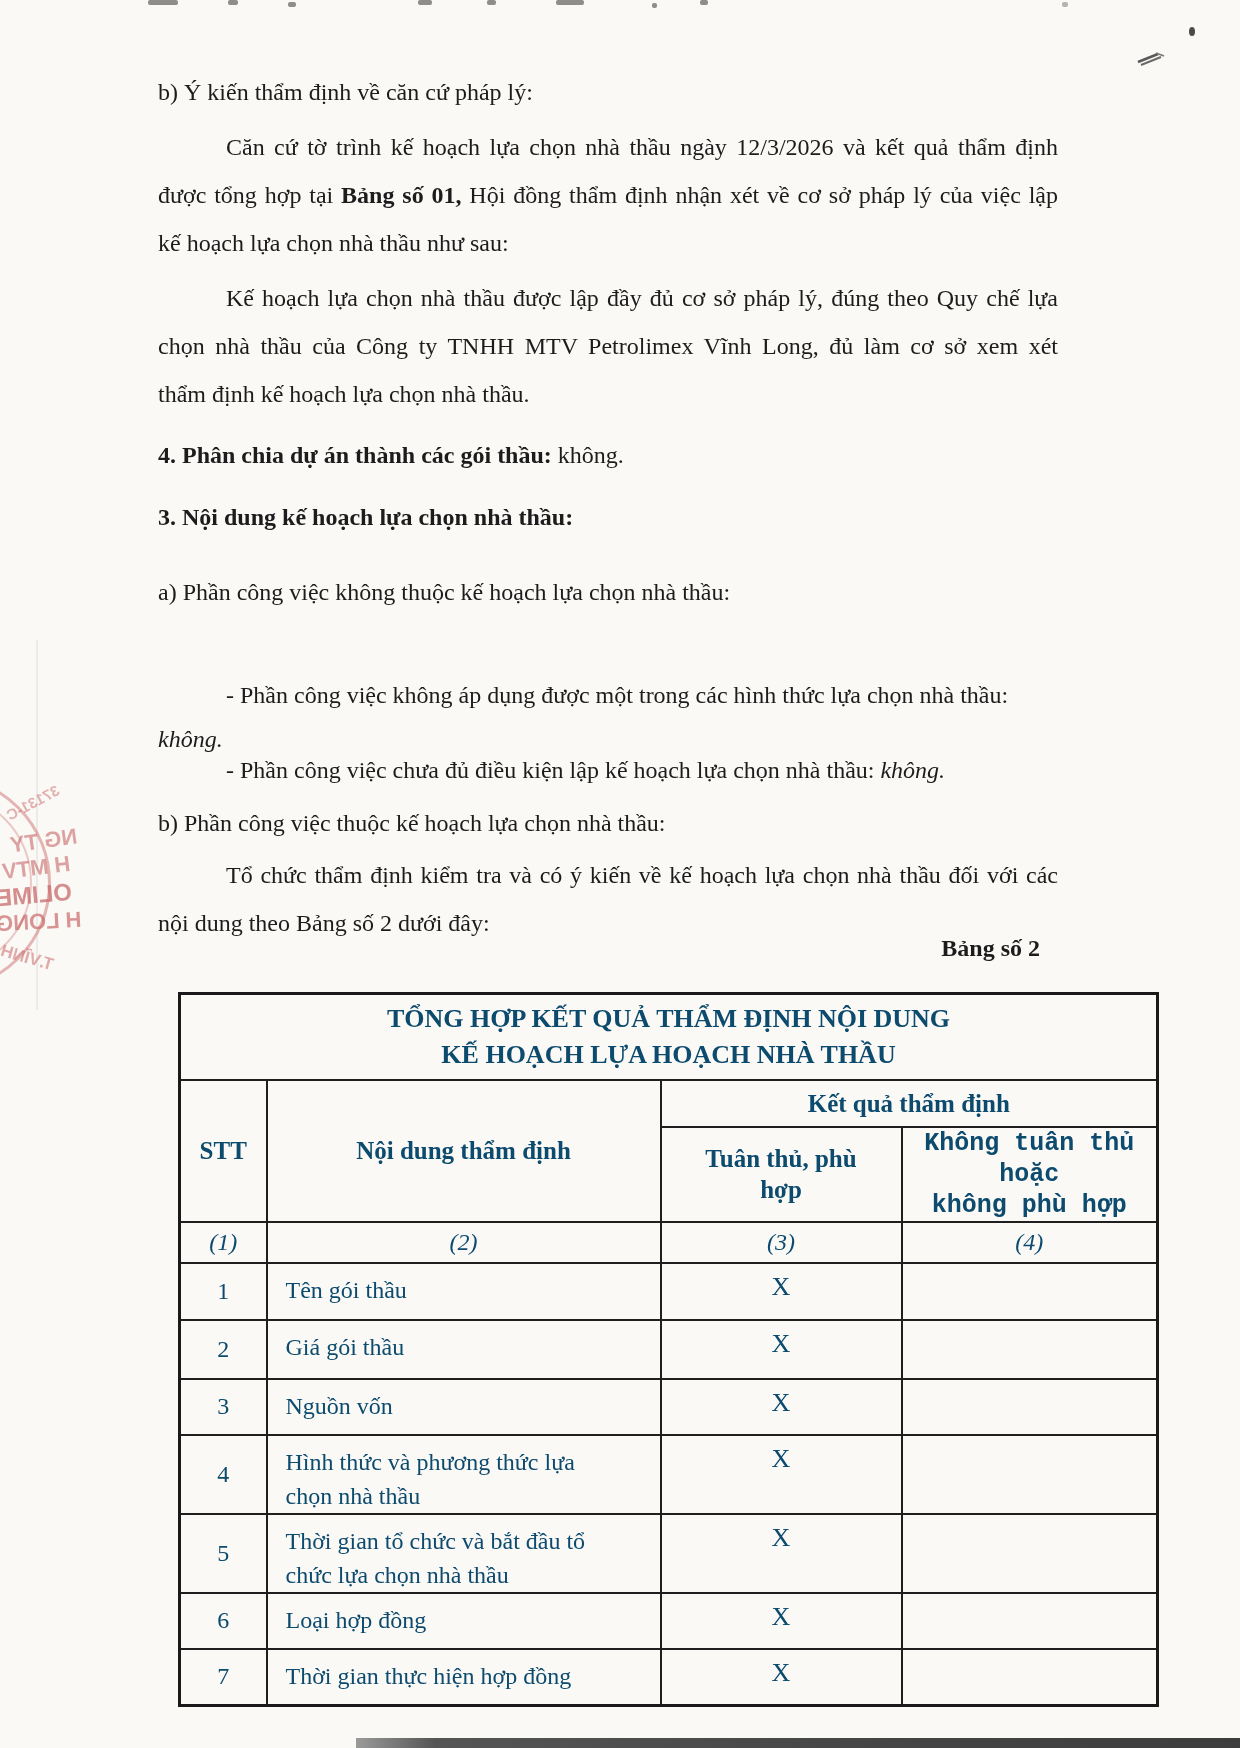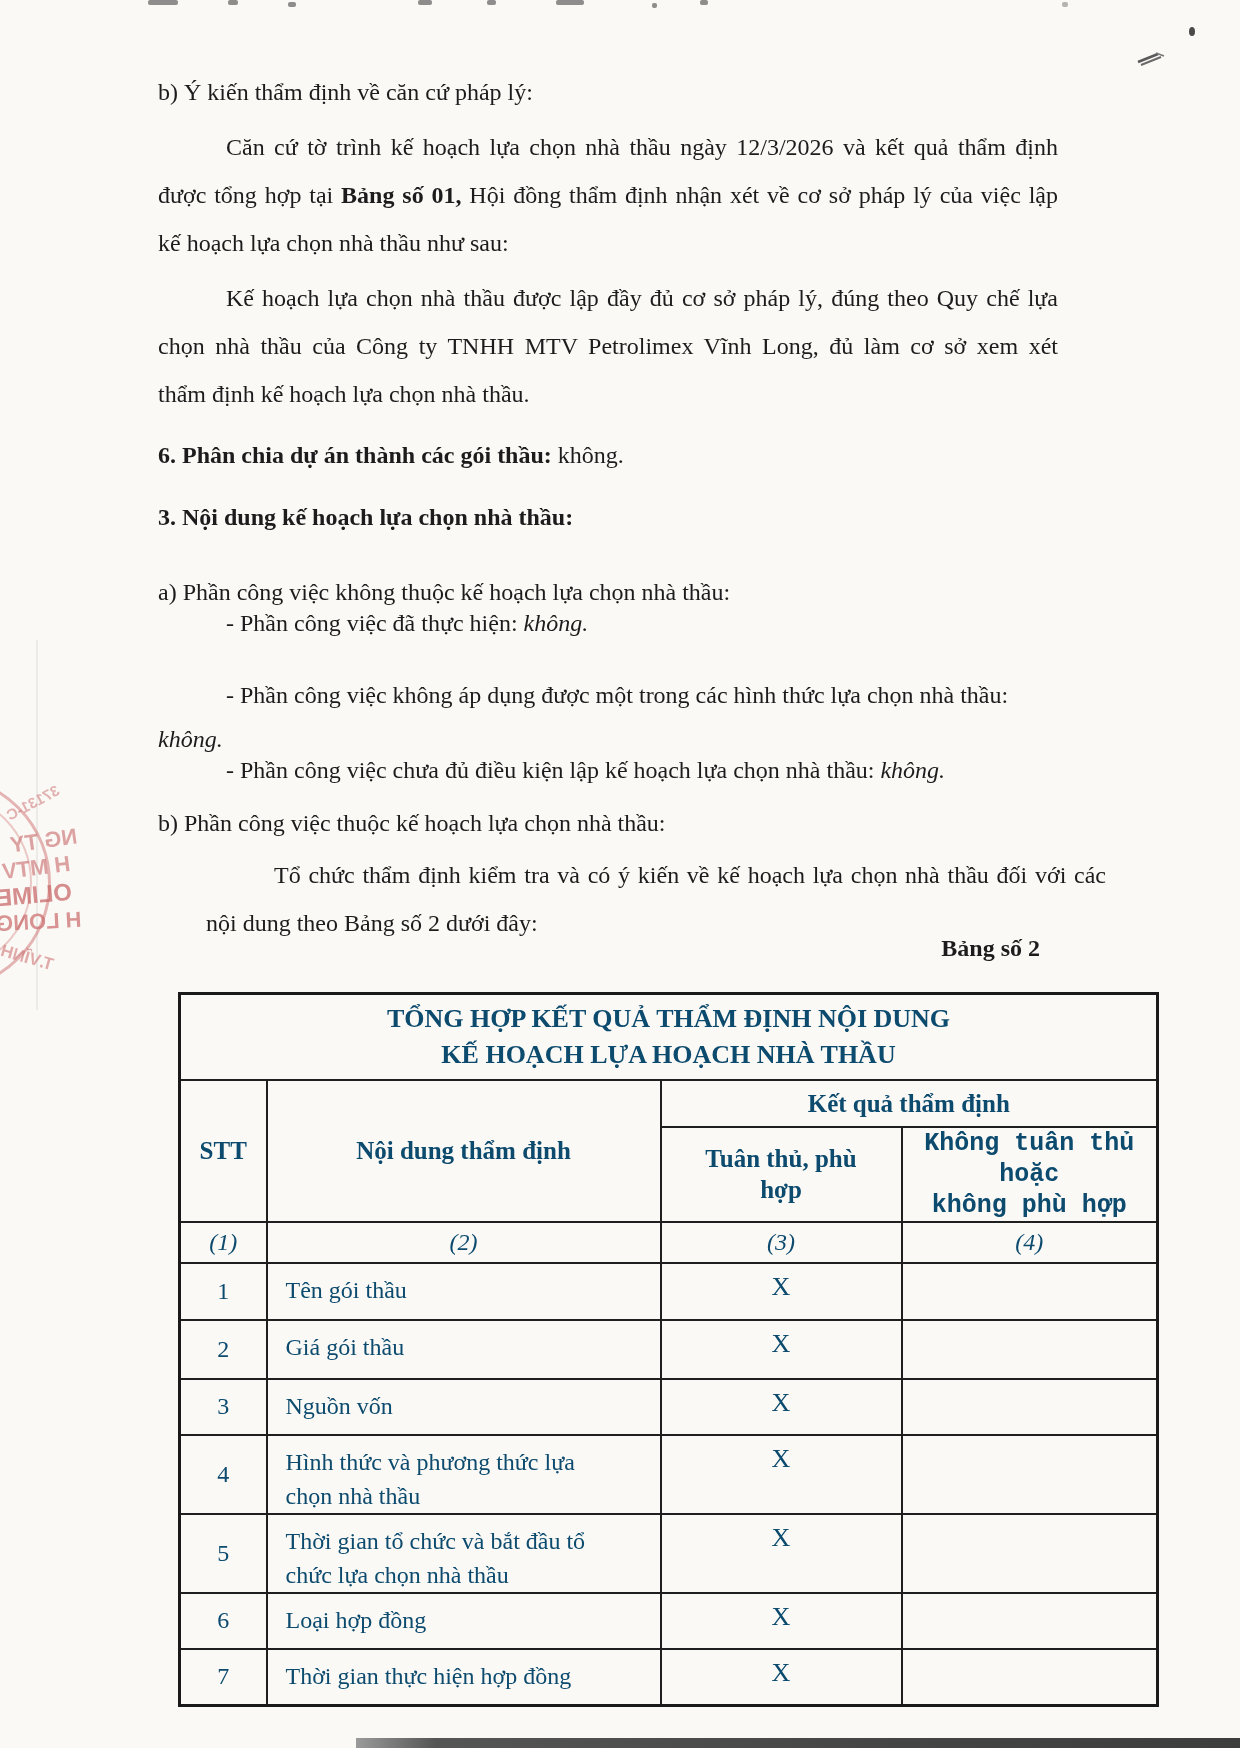--- a/index.html
+++ b/index.html
@@ -96,38 +96,37 @@
     <div class="pline"><span>được tổng hợp tại </span><span class="bold">Bảng số 01,</span><span> Hội đồng thẩm định nhận xét về cơ sở pháp lý của việc lập</span></div>
     <div class="pline lastline">kế hoạch lựa chọn nhà thầu như sau:</div>
   </div>
 
   <div class="abs txt" style="top:274px;">
     <div class="pline indent">Kế hoạch lựa chọn nhà thầu được lập đầy đủ cơ sở pháp lý, đúng theo Quy chế lựa</div>
     <div class="pline">chọn nhà thầu của Công ty TNHH MTV Petrolimex Vĩnh Long, đủ làm cơ sở xem xét</div>
     <div class="pline lastline">thẩm định kế hoạch lựa chọn nhà thầu.</div>
   </div>
 
-  <div class="abs txt" style="top:431px;"><span class="bold">6. Phân chia dự án thành các gói thầu:</span><span> không.</span></div>
+  <div class="abs txt" style="top:431px;"><span class="bold">4. Phân chia dự án thành các gói thầu:</span><span> không.</span></div>
 
   <div class="abs txt bold" style="top:493px;">3. Nội dung kế hoạch lựa chọn nhà thầu:</div>
 
   <div class="abs txt" style="top:568px;">a) Phần công việc không thuộc kế hoạch lựa chọn nhà thầu:</div>
 
-  <div class="abs txt indent" style="top:599px;"><span>- Phần công việc đã thực hiện: </span><span class="it">không.</span></div>
 
   <div class="abs txt" style="top:673px;line-height:44px;">
     <div class="indent nowrapline">- Phần công việc không áp dụng được một trong các hình thức lựa chọn nhà thầu:</div>
     <div class="it">không.</div>
   </div>
 
   <div class="abs txt indent" style="top:746px;"><span>- Phần công việc chưa đủ điều kiện lập kế hoạch lựa chọn nhà thầu: </span><span class="it">không.</span></div>
 
   <div class="abs txt" style="top:799px;">b) Phần công việc thuộc kế hoạch lựa chọn nhà thầu:</div>
 
-  <div class="abs txt" style="top:851px;margin-left:48px;">
+  <div class="abs txt" style="top:851px;">
     <div class="pline indent">Tổ chức thẩm định kiểm tra và có ý kiến về kế hoạch lựa chọn nhà thầu đối với các</div>
     <div class="pline lastline">nội dung theo Bảng số 2 dưới đây:</div>
   </div>
 
   <div class="abs txt bold right" style="top:924px;width:882px;">Bảng số 2</div>
 
   <div class="abs tblwrap">
     <table class="appr">
       <colgroup>
         <col style="width:87px">

